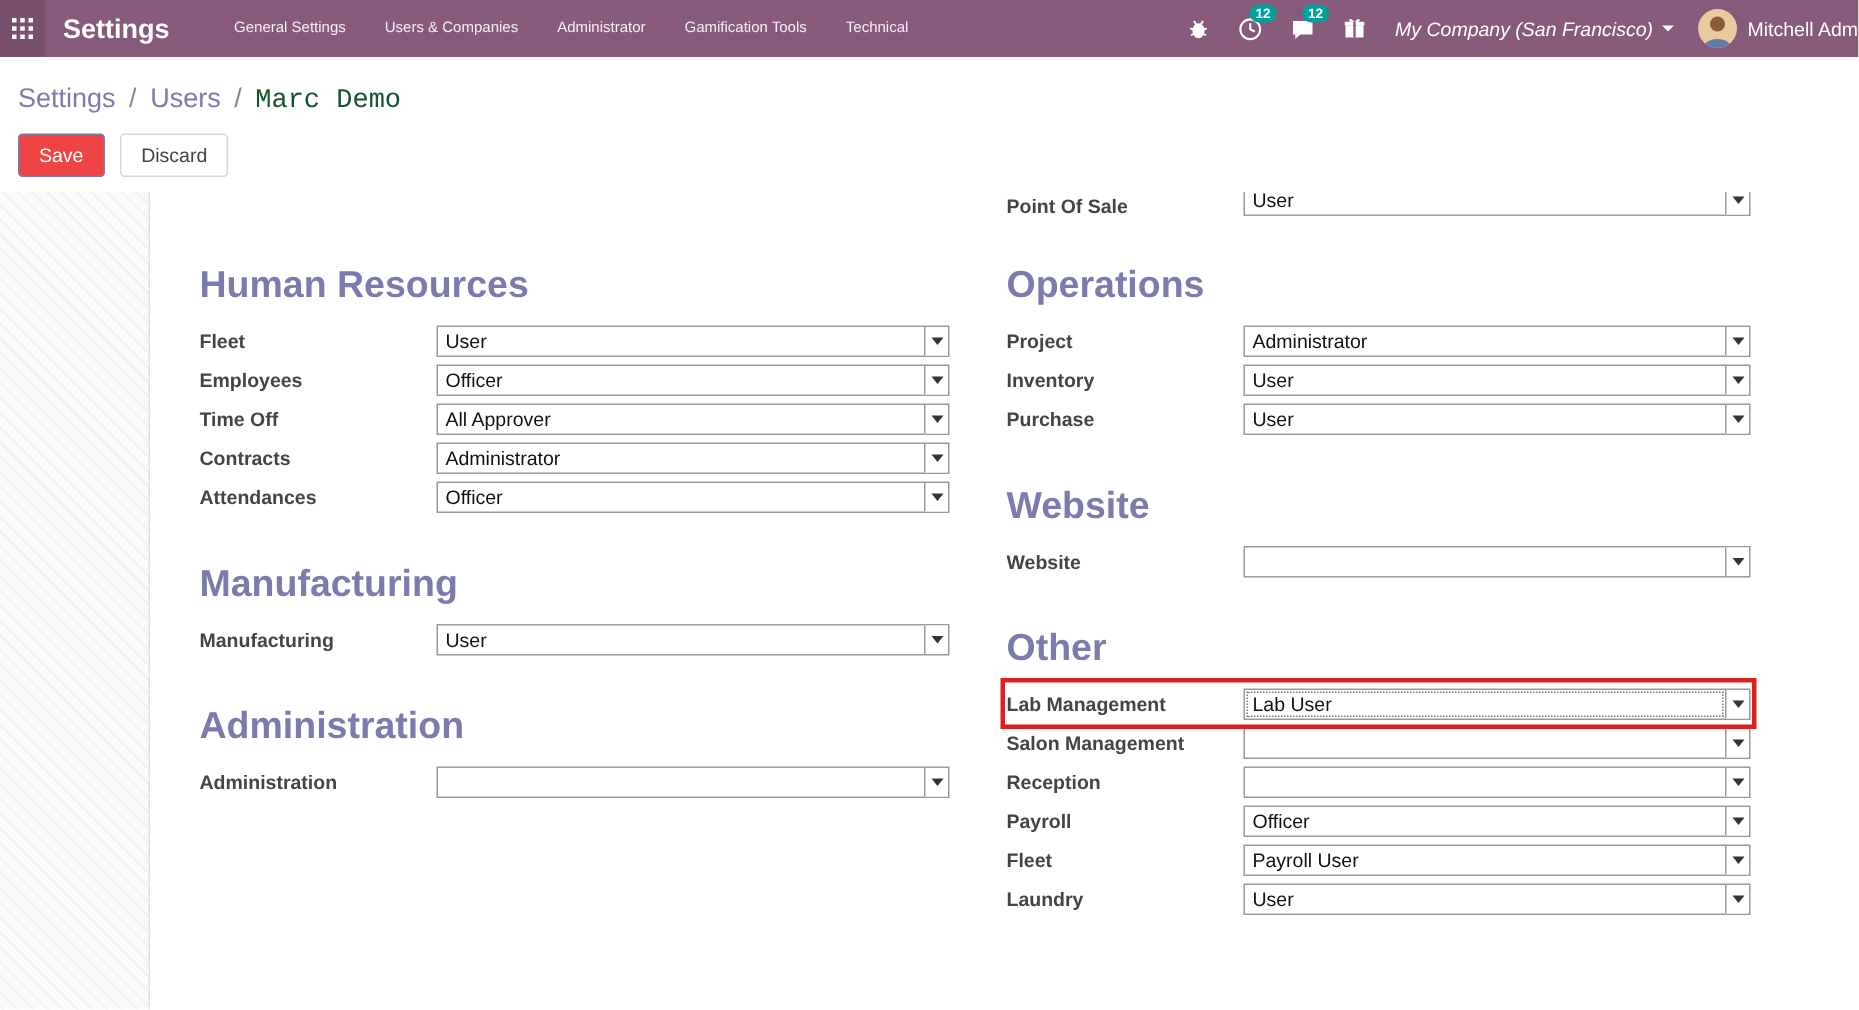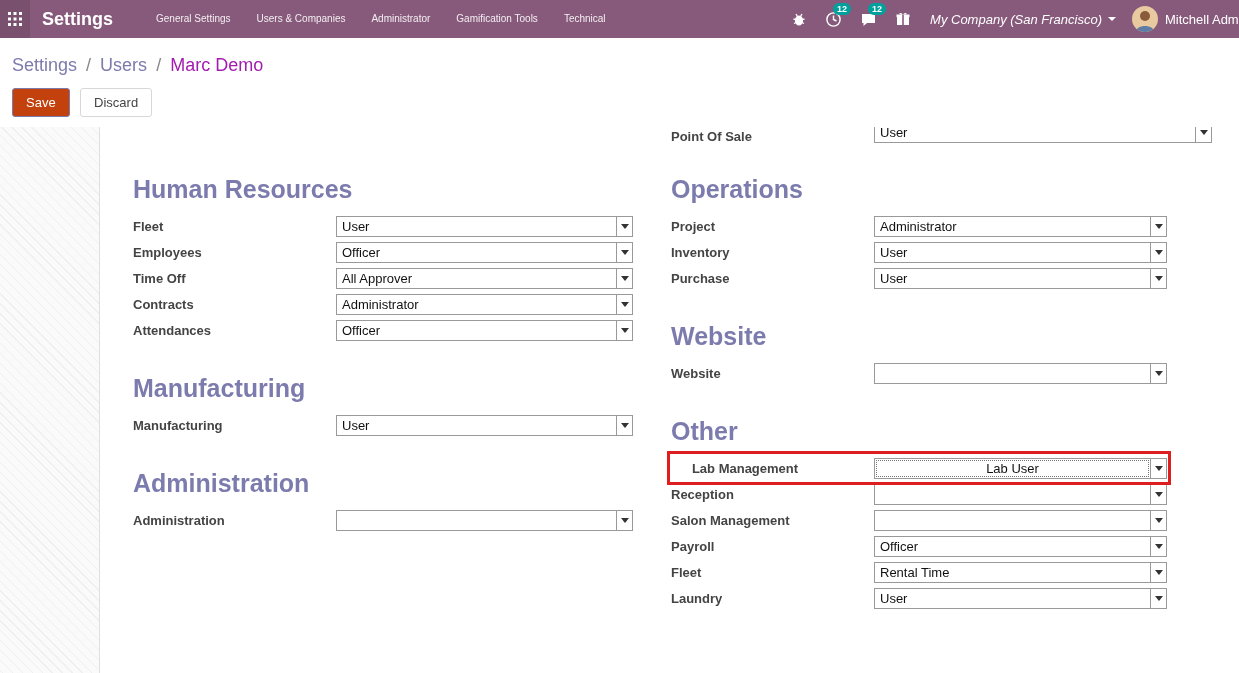--- a/index.html
+++ b/index.html
@@ -35,24 +35,24 @@
   .company { font-size:13px; margin:0 6px 0 10px; white-space:nowrap; cursor:pointer; display:flex; align-items:center;font-style:italic; }
   .caret { width:0; height:0; border:4px solid transparent; border-top:4px solid #fff; margin:4px 0 0 6px; }
   .userbox { display:flex; align-items:center; font-size:13px; margin-left:10px; white-space:nowrap; cursor:pointer; }
   .avatar { width:26px; height:26px; border-radius:50%; margin-right:7px; flex:none; overflow:hidden; }
   .user-name { max-width:74px; overflow:hidden; white-space:nowrap; }
 
   
   .breadcrumb { padding:17px 0 0 12px; font-size:18px; }
   .bc-link { color:#7C7BAD; cursor:pointer; }
   .bc-sep { color:#888; margin:0 4px; }
-  .bc-current { color:#a21caf; }
+  .bc-current { color:#14532d;font-family:Liberation Mono, monospace; }
   .btn-row { padding:12px 0 10px 12px; }
   .btn { font-size:13px; border-radius:3px; padding:6px 13px; cursor:pointer; font-family:inherit; }
-  .btn-save { background:#c2410c; color:#fff; border:1px solid #7C7BAD; }
+  .btn-save { background:#ef4444; color:#fff; border:1px solid #7C7BAD; }
   .btn-discard { background:#fff; color:#444; border:1px solid #d8d8d8; margin-left:6px; }
 
   
   .content { display:flex; height:552px; }
   .side-strip {
     width:100px; flex:none;
     border-right:1px solid #e0e0e0;
     background:repeating-linear-gradient(45deg,#fafafa,#fafafa 6px,#efefef 6px,#efefef 7px);
   }
   .sheet { flex:1; background:#fff; padding-left:33px; overflow:hidden; }
@@ -63,28 +63,28 @@
   .partial-row .field-label { padding-top:2px; }
   .partial-row .select { width:338px; flex:none; margin-top:-5px; }
 
   .grid { display:flex; margin-top:34px; }
   .col-left  { width:500px; margin-right:38px; flex:none; }
   .col-right { width:496px; flex:none; }
   .group { margin-bottom:34px; }
   .group-title { color:#7C7BAD; font-size:25px; font-weight:bold; margin:0 0 12px 0; line-height:23px; }
 
   .field-row { display:flex; align-items:center; height:26px; }
-  .field-row.highlight { outline:3px solid #DE1F1F; outline-offset:1px;text-align:center; }
+  .field-row.highlight { outline:3px solid #DE1F1F; outline-offset:1px; }
   .field-label {
     width:158px; flex:none; font-size:13px; font-weight:bold; color:#444;
     padding-right:10px; white-space:nowrap; overflow:hidden;
   }
   .select {
     flex:1; height:21px; border:1px solid #999; background:#fff;
-    display:flex; align-items:stretch; cursor:pointer;margin-left:45px;
+    display:flex; align-items:stretch; cursor:pointer;
   }
   .sel-text {
     flex:1; font-size:13px; color:#111; padding:2px 5px 0 5px;
     white-space:nowrap; overflow:hidden;
   }
   .select.focused .sel-text { outline:1px dotted #777; outline-offset:-2px; }
   .sel-arrow { width:16px; flex:none; border-left:1px solid #999; display:flex; align-items:center; justify-content:center; background:#fff; }
   .tri { width:0; height:0; border:4px solid transparent; border-top:5px solid #333; margin-top:4px; }
 </style>
 </head>
@@ -322,50 +322,50 @@
           <div class="field-row highlight">
             <div class="field-label">Lab Management</div>
             <div class="select focused">
               <span class="sel-text">Lab User</span>
               <span class="sel-arrow">
                   <span class="tri"></span>
                 </span>
             </div>
           </div>
           <div class="field-row">
+            <div class="field-label">Salon Management</div>
+            <div class="select">
+              <span class="sel-text"></span>
+              <span class="sel-arrow">
+                  <span class="tri"></span>
+                </span>
+            </div>
+          </div>
+          <div class="field-row">
             <div class="field-label">Reception</div>
             <div class="select">
               <span class="sel-text"></span>
               <span class="sel-arrow">
                   <span class="tri"></span>
                 </span>
             </div>
           </div>
           <div class="field-row">
-            <div class="field-label">Salon Management</div>
-            <div class="select">
-              <span class="sel-text"></span>
-              <span class="sel-arrow">
-                  <span class="tri"></span>
-                </span>
-            </div>
-          </div>
-          <div class="field-row">
             <div class="field-label">Payroll</div>
             <div class="select">
               <span class="sel-text">Officer</span>
               <span class="sel-arrow">
                   <span class="tri"></span>
                 </span>
             </div>
           </div>
           <div class="field-row">
             <div class="field-label">Fleet</div>
             <div class="select">
-              <span class="sel-text">Rental Time</span>
+              <span class="sel-text">Payroll User</span>
               <span class="sel-arrow">
                   <span class="tri"></span>
                 </span>
             </div>
           </div>
           <div class="field-row">
             <div class="field-label">Laundry</div>
             <div class="select">
               <span class="sel-text">User</span>
               <span class="sel-arrow">

